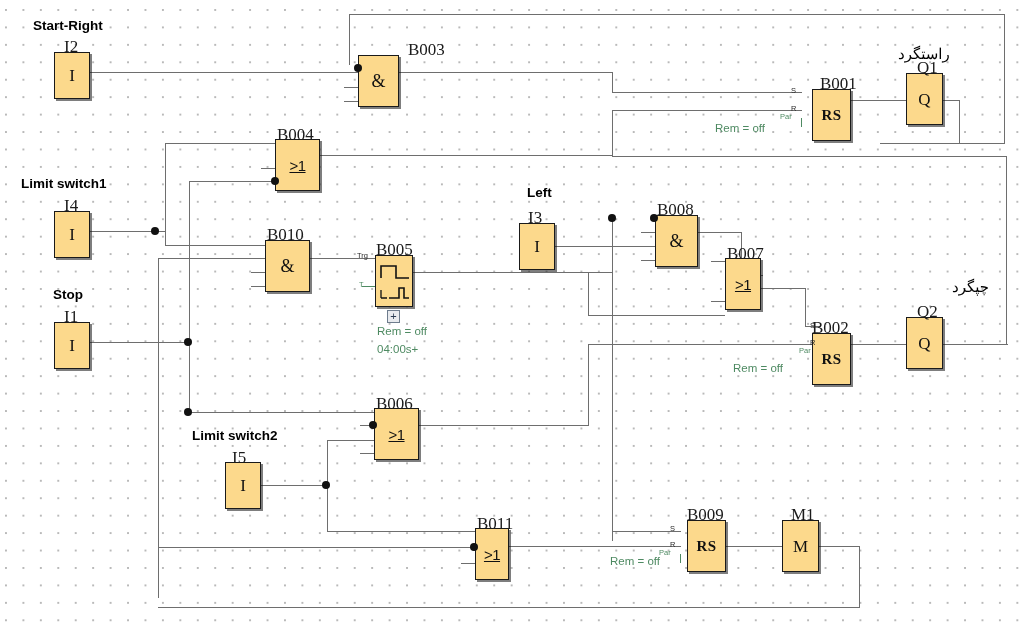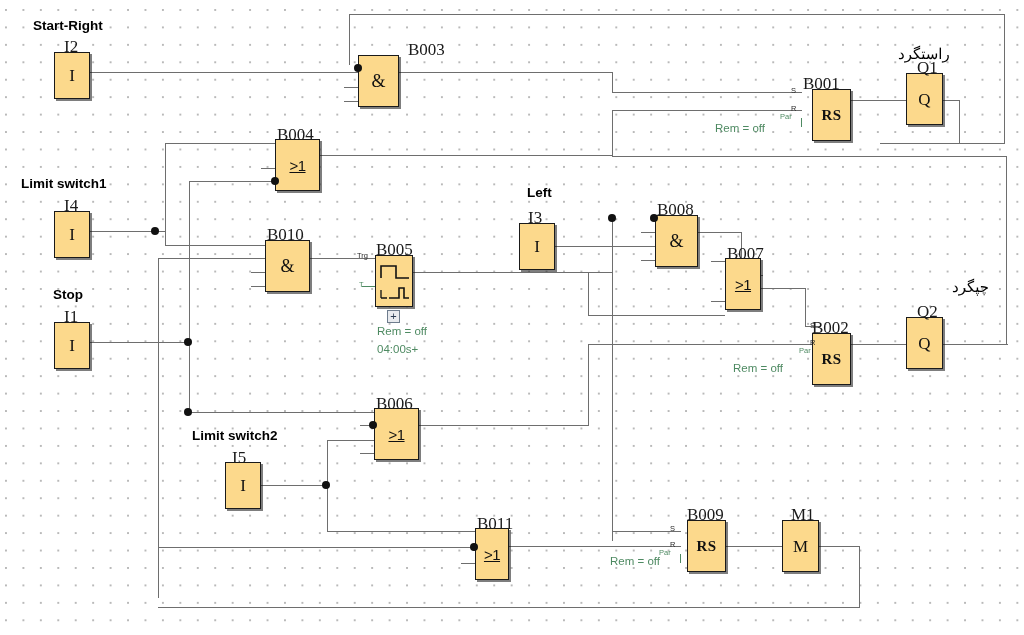--- a/index.html
+++ b/index.html
@@ -266,21 +266,21 @@
   <div class="bname" style="left:376px;top:394px;">B006</div>
   <div class="blk or" style="left:374px;top:408px;width:45px;height:52px;">
     <span class="glyph">&gt;1</span>
   </div>
 
   <div class="bname" style="left:477px;top:514px;">B011</div>
   <div class="blk or" style="left:475px;top:528px;width:34px;height:52px;">
     <span class="glyph">&gt;1</span>
   </div>
 
-  <div class="bname" style="left:803px;top:74px;">B001</div>
+  <div class="bname" style="left:820px;top:74px;">B001</div>
   <div class="pin" style="left:791px;top:86px;">S</div>
   <div class="pin" style="left:791px;top:104px;">R</div>
   <div class="pin g" style="left:780px;top:112px;">Par</div>
   <div class="blk rs" style="left:812px;top:89px;width:39px;height:52px;">
     <span class="glyph">RS</span>
   </div>
   <div class="ptext" style="left:715px;top:122px;">Rem = off</div>
 
   <div class="ftext fa" style="left:898px;top:33px;margin-top:12px;">راستگرد</div>
   <div class="bname" style="left:917px;top:58px;">Q1</div>

